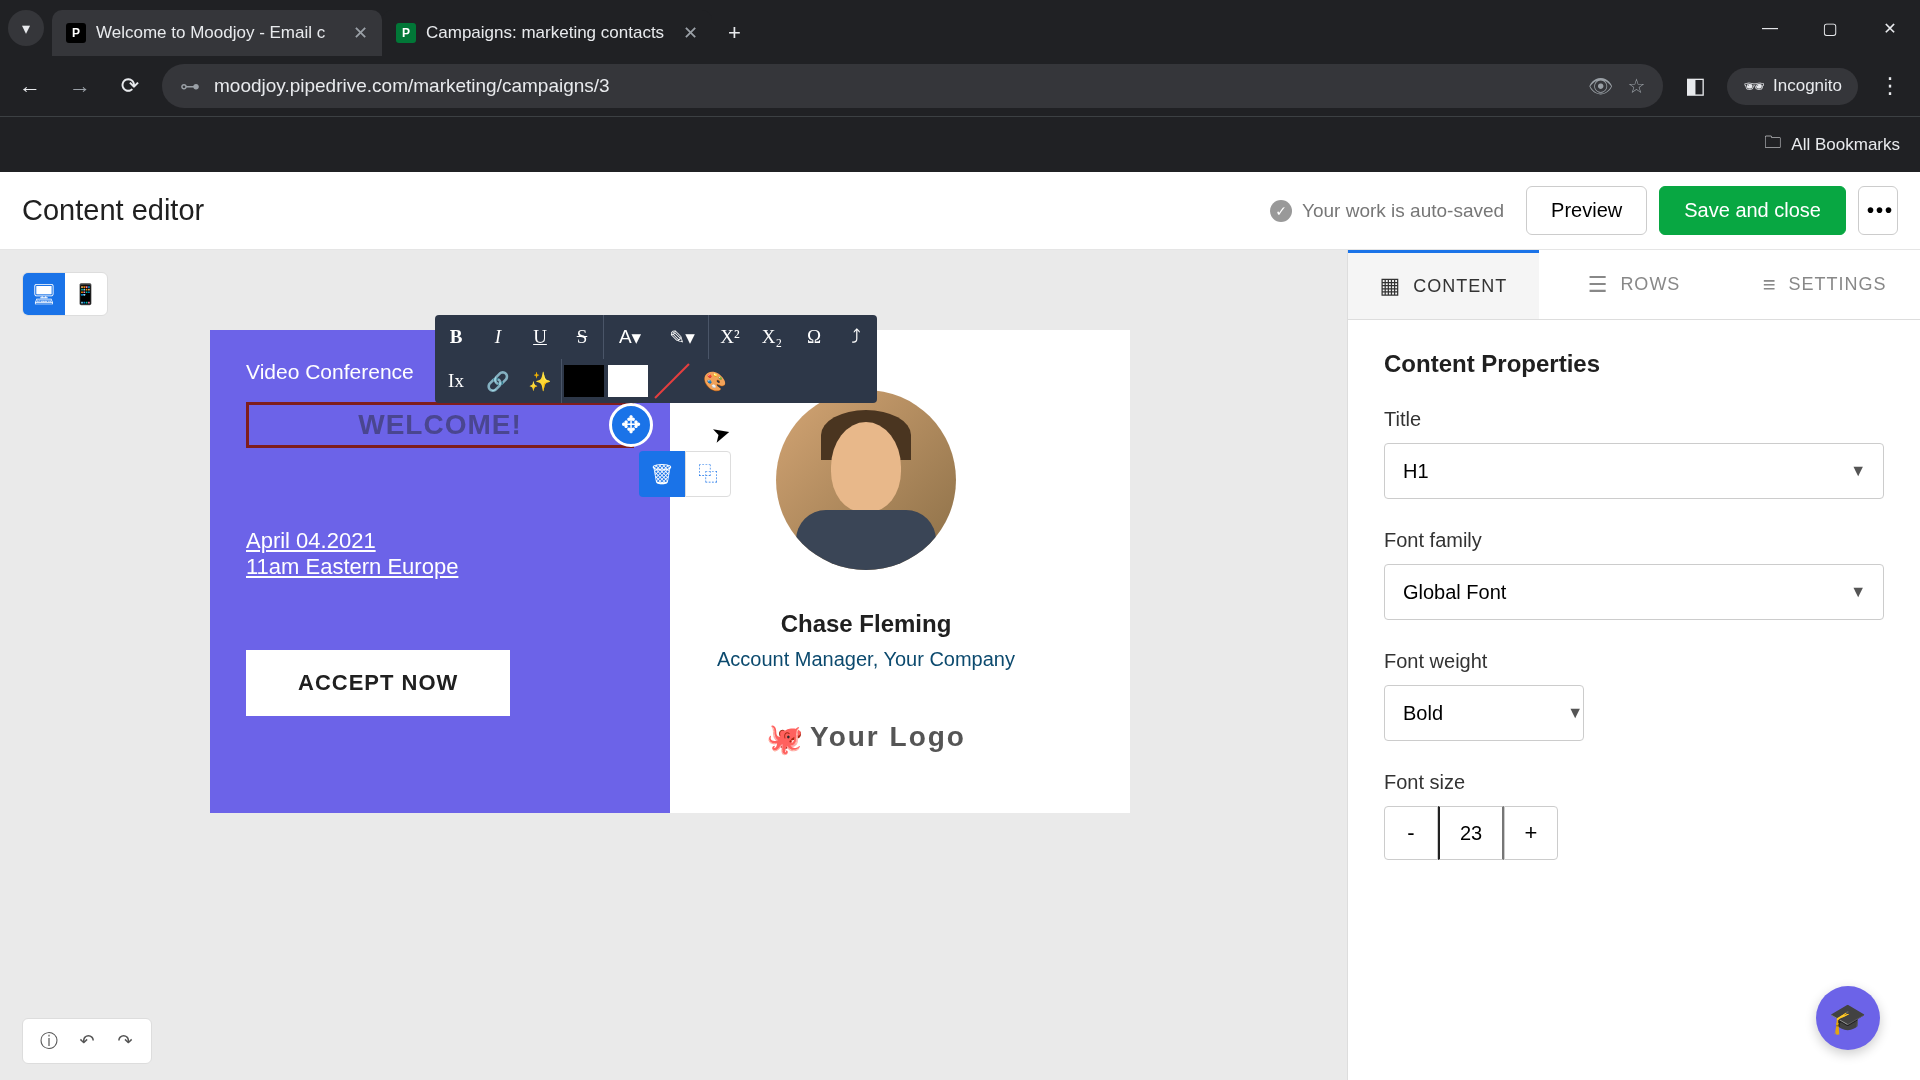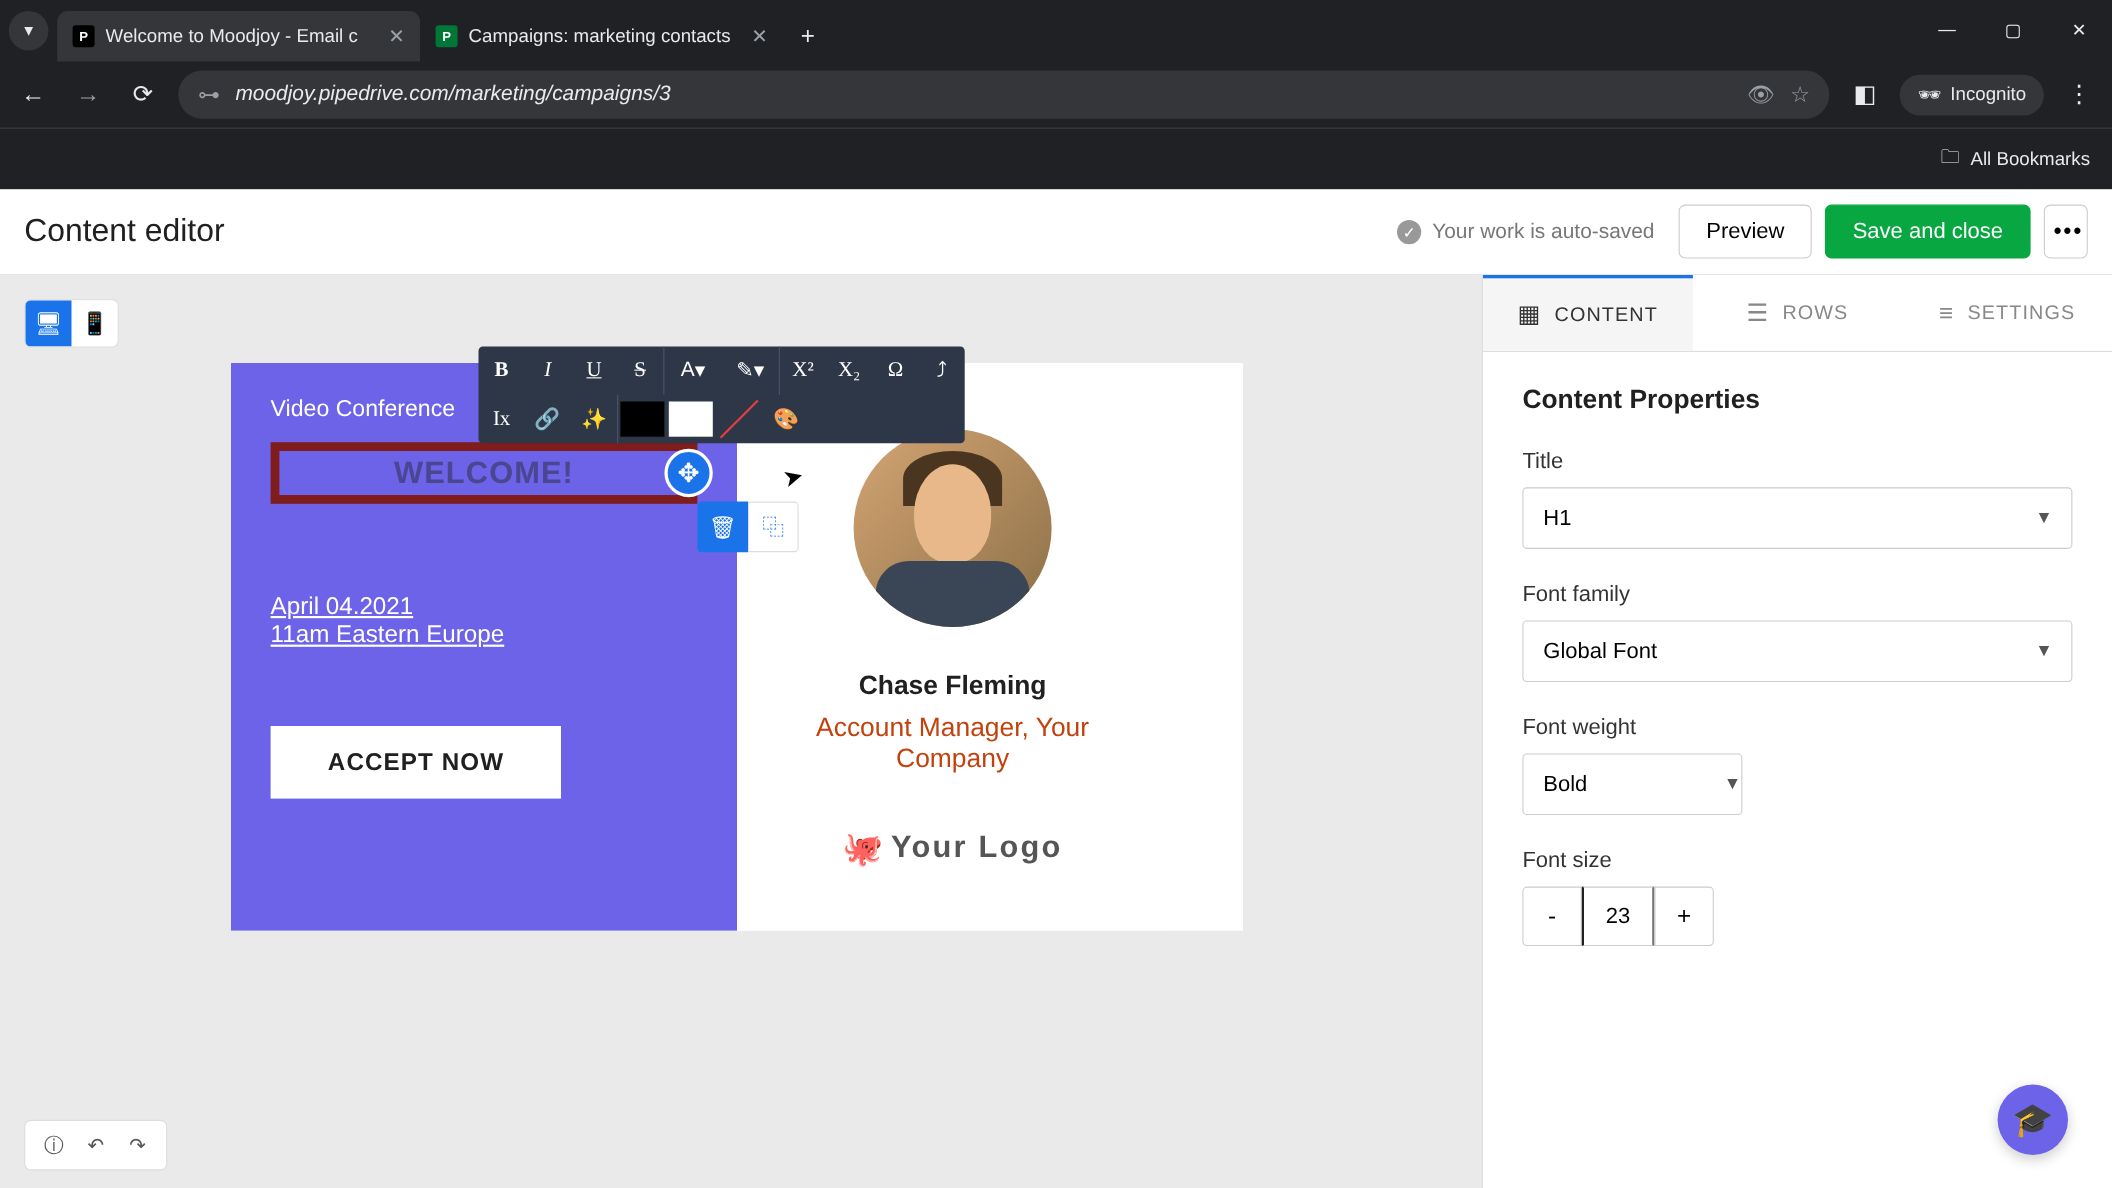--- a/index.html
+++ b/index.html
@@ -17,21 +17,21 @@
 .tab-title { flex: 1; overflow: hidden; white-space: nowrap; text-overflow: ellipsis; font-size: 17px; }
 .tab-close { color: #9aa0a6; font-size: 18px; }
 .tab-plus { color: #e8eaed; font-size: 22px; padding: 0 16px; margin-top: 10px; }
 .window-controls { position: absolute; right: 0; top: 0; display: flex; height: 56px; align-items: center; }
 .window-btn { width: 60px; height: 56px; display: flex; align-items: center; justify-content: center; color: #e8eaed; font-size: 16px; }
 
 .url-bar { display: flex; align-items: center; height: 60px; padding: 0 12px; gap: 14px; }
 .nav-btn { width: 36px; height: 36px; display: flex; align-items: center; justify-content: center; color: #9aa0a6; font-size: 22px; }
 .nav-btn.enabled { color: #e8eaed; }
 .url-input-wrap { flex: 1; background: #35363a; border-radius: 24px; height: 44px; display: flex; align-items: center; padding: 0 18px; gap: 14px; }
-.url-text { color: #e8eaed; font-size: 19px; flex: 1; font-style: italic; }
+.url-text { color: #e8eaed; font-size: 19px; flex: 1; }
 .url-icon { color: #9aa0a6; font-size: 20px; }
 .incognito-badge { background: #35363a; border-radius: 20px; padding: 8px 16px; color: #e8eaed; font-size: 17px; display: flex; align-items: center; gap: 8px; }
 
 .bookmarks-bar { display: flex; justify-content: flex-end; align-items: center; height: 56px; padding: 0 20px; border-top: 1px solid #3c4043; }
 .bookmarks-link { color: #e8eaed; font-size: 17px; display: flex; align-items: center; gap: 10px; }
 
 
 .app-header { display: flex; align-items: center; height: 78px; padding: 0 22px; border-bottom: 1px solid #e5e5e5; }
 .app-title { font-size: 29px; font-weight: 500; color: #202020; flex: 1; }
 .autosave { color: #777; font-size: 19px; display: flex; align-items: center; gap: 10px; margin-right: 22px; }
@@ -46,39 +46,39 @@
 .canvas-area { flex: 1; background: #eaeaea; position: relative; overflow: hidden; border-right: 1px solid #ddd; }
 .device-switcher { position: absolute; top: 22px; left: 22px; display: flex; background: #fff; border-radius: 6px; overflow: hidden; border: 1px solid #ddd; z-index: 10; }
 .device-btn { width: 42px; height: 42px; display: flex; align-items: center; justify-content: center; font-size: 20px; }
 .device-btn.active { background: #1a73e8; color: #fff; }
 
 .email-canvas { position: absolute; top: 80px; left: 210px; width: 920px; background: #fff; display: flex; }
 .email-left { width: 460px; background: #6c63e8; padding: 30px 36px 50px; position: relative; }
 .email-right { width: 392px; background: #fff; padding: 60px 30px; text-align: center; }
 
 .vc-label { color: #fff; font-size: 21px; margin-bottom: 18px; }
-.welcome-block { background: #6c63e8; border: 8px solid #7f1d1d; padding: 4px 0; position: relative; }
+.welcome-block { background: #6c63e8; border: 3px solid #7f1d1d; padding: 4px 0; position: relative; }
 .welcome-text { color: #4a4690; font-size: 28px; font-weight: 800; text-align: center; letter-spacing: 1px; }
 .move-handle { position: absolute; right: -22px; top: 50%; transform: translateY(-50%); width: 44px; height: 44px; background: #1a73e8; border-radius: 50%; display: flex; align-items: center; justify-content: center; color: #fff; font-size: 24px; border: 3px solid #fff; }
 .block-actions { position: absolute; right: -100px; bottom: -52px; display: flex; gap: 0; }
 .block-action { width: 46px; height: 46px; background: #1a73e8; display: flex; align-items: center; justify-content: center; color: #fff; font-size: 20px; }
 .block-action:first-child { border-radius: 4px 0 0 4px; }
 .block-action:last-child { border-radius: 0 4px 4px 0; background: #fff; color: #1a73e8; border: 1px solid #ddd; }
 
 .headline { color: #fff; font-size: 56px; font-weight: 800; line-height: 1.15; margin-top: 20px; }
 .date-block { margin-top: 80px; }
 .date-line { color: #fff; font-size: 22px; text-decoration: underline; }
 .accept-btn { background: #fff; color: #202020; font-size: 22px; font-weight: 600; padding: 20px 52px; border: none; margin-top: 70px; letter-spacing: 1px; }
 
 .avatar { width: 180px; height: 180px; border-radius: 50%; background: linear-gradient(135deg, #d4a574 0%, #8b6f47 100%); margin: 0 auto 40px; position: relative; overflow: hidden; }
 .avatar-face { position: absolute; width: 70px; height: 90px; background: #e8b88a; border-radius: 50% 50% 45% 45%; top: 32px; left: 55px; }
 .avatar-hair { position: absolute; width: 90px; height: 50px; background: #4a3520; border-radius: 50% 50% 0 0; top: 20px; left: 45px; }
 .avatar-body { position: absolute; width: 140px; height: 80px; background: #3a4556; bottom: -20px; left: 20px; border-radius: 30px 30px 0 0; }
 .person-name { font-size: 24px; font-weight: 700; color: #202020; margin-bottom: 10px; }
-.person-title { font-size: 24px; color: #c2410c; margin-bottom: 50px; }
+.person-title { font-size: 20px; color: #0c4a6e; margin-bottom: 50px; }
 .logo-block { display: flex; align-items: center; justify-content: center; gap: 12px; }
 .logo-icon { width: 32px; height: 32px; color: #7e6bd1; font-size: 30px; }
 .logo-text { font-size: 28px; font-weight: 700; color: #555; letter-spacing: 2px; }
 
 
 .text-toolbar { position: absolute; top: 65px; left: 435px; background: #2d3748; border-radius: 4px; display: flex; flex-direction: column; z-index: 20; }
 .toolbar-row { display: flex; }
 .toolbar-btn { width: 42px; height: 44px; display: flex; align-items: center; justify-content: center; color: #fff; font-size: 19px; border: none; background: transparent; font-family: Georgia, serif; }
 .toolbar-btn.bold { font-weight: bold; }
 .toolbar-btn.italic { font-style: italic; }

